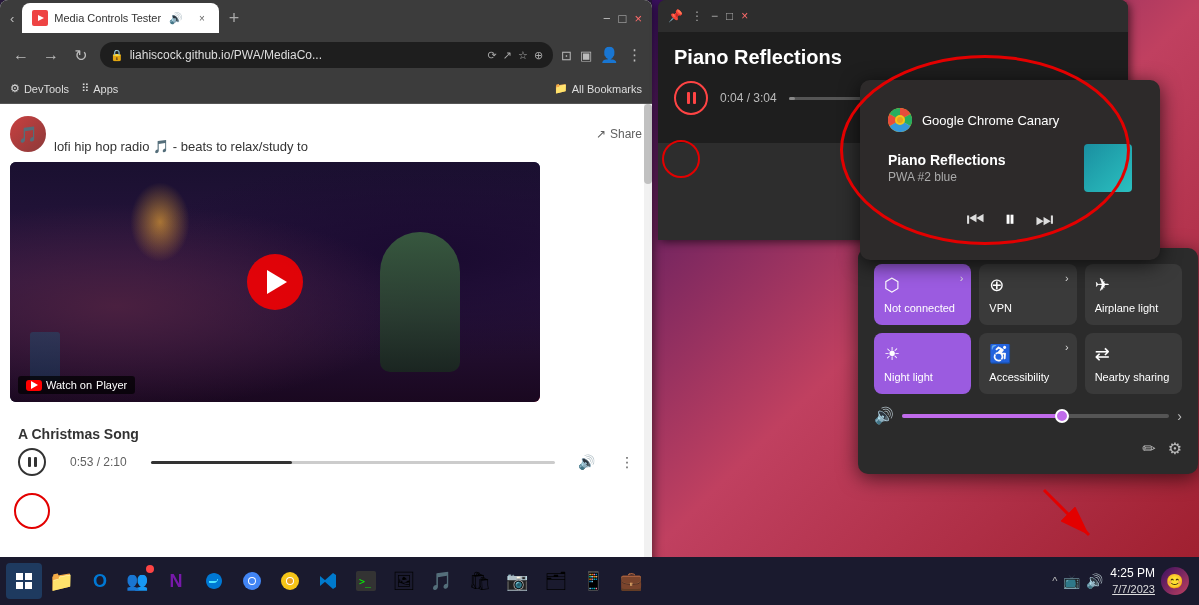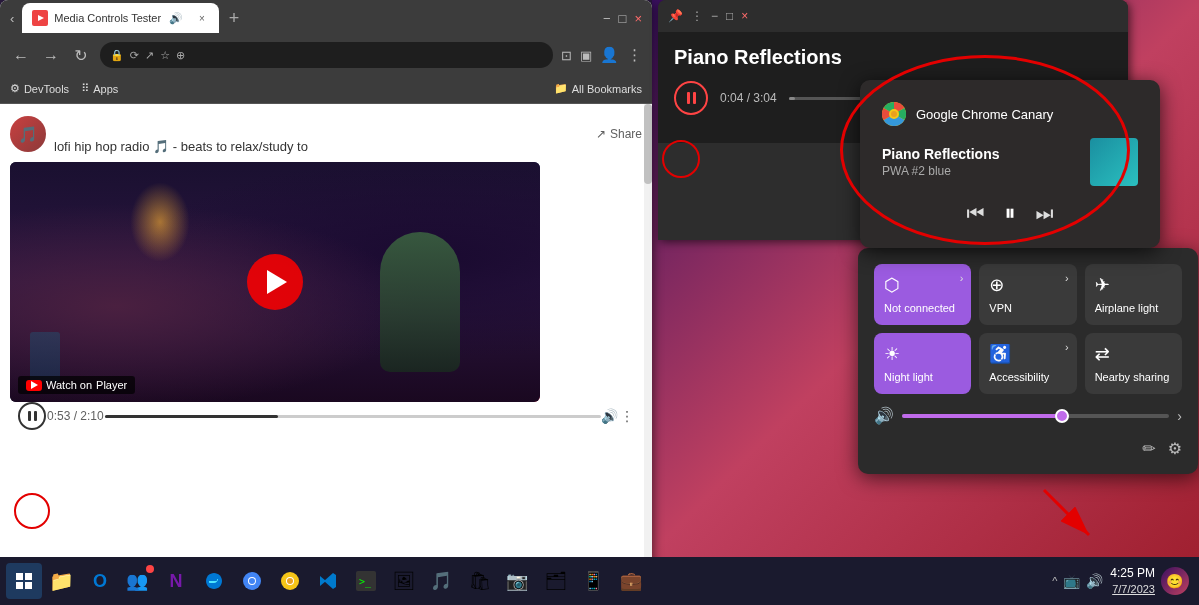--- a/index.html
+++ b/index.html
@@ -209,21 +209,21 @@
       gap: 4px;
     }
 
     
     .video-thumbnail {
       width: 530px;
       height: 240px;
       background: linear-gradient(135deg, #1a1a2e 0%, #16213e 30%, #0f3460 60%, #533483 80%, #e94560 100%);
       border-radius: 6px;
       position: relative;
-      margin-bottom: 0;
+      margin-bottom: 24px;
       overflow: hidden;
     }
     .video-scene {
       position: absolute;
       inset: 0;
       background: 
         radial-gradient(ellipse at 20% 60%, #4a2040 0%, transparent 50%),
         radial-gradient(ellipse at 80% 40%, #1a0a30 0%, transparent 50%),
         linear-gradient(180deg, #1a1030 0%, #2a1540 50%, #1a0820 100%);
     }
@@ -296,21 +296,21 @@
     }
     .song-title-main {
       font-size: 14px;
       font-weight: 600;
       color: #333;
       margin-bottom: 6px;
     }
     .player-controls-row {
       display: flex;
       align-items: center;
-      gap: 1px;
+      gap: 24px;
     }
     .pause-btn-circle {
       width: 28px; height: 28px;
       border-radius: 50%;
       border: 2px solid #333;
       display: flex;
       align-items: center;
       justify-content: center;
       cursor: pointer;
       flex-shrink: 0;
@@ -447,21 +447,21 @@
     .mp-vol-icon { color: #aaa; font-size: 14px; }
 
     
     .dropdown-popup {
       position: absolute;
       top: 60px;
       left: 58px;
       width: 340px;
       background: #2d2a2a;
       border-radius: 10px;
-      padding: 22px;
+      padding: 28px;
       box-shadow: 0 4px 20px rgba(0,0,0,0.7);
       z-index: 100;
     }
     .dp-header {
       display: flex;
       align-items: center;
       gap: 10px;
       margin-bottom: 12px;
     }
     .dp-app-name {
@@ -687,20 +687,21 @@
       <span class="titlebar-icon" style="color:#ff6b6b;">×</span>
     </div>
   </div>
 
   <div class="browser-toolbar">
     <span class="nav-btn">←</span>
     <span class="nav-btn">→</span>
     <span class="nav-btn">↻</span>
     <div class="address-bar">
       <span style="color:#aaa;font-size:11px;">🔒</span>
+      <span class="address-text">liahiscock.github.io/PWA/MediaCo...</span>
       <span class="address-icon">⟳</span>
       <span class="address-icon">↗</span>
       <span class="address-icon">☆</span>
       <span class="address-icon">⊕</span>
     </div>
     <div class="toolbar-actions">
       <span style="color:#bbb;font-size:13px;">⊡</span>
       <span style="color:#bbb;font-size:13px;">▣</span>
       <span style="color:#bbb;font-size:15px;">👤</span>
       <span style="color:#bbb;font-size:15px;">⋮</span>
@@ -748,20 +749,21 @@
         <div class="watch-on-youtube">
           <div class="yt-logo-mini">
             <div class="yt-mini-play"></div>
           </div>
           <span>Watch on</span>
           <span>Player</span>
         </div>
       </div>
 
       <div class="mini-player">
+        <div class="song-title-main">A Christmas Song</div>
         <div class="player-controls-row">
           <div class="pause-btn-circle">
             <div class="pause-icon">
               <div class="pause-bar"></div>
               <div class="pause-bar"></div>
             </div>
           </div>
           <span class="time-text">0:53 / 2:10</span>
           <div class="progress-bar">
             <div class="progress-fill"></div>

